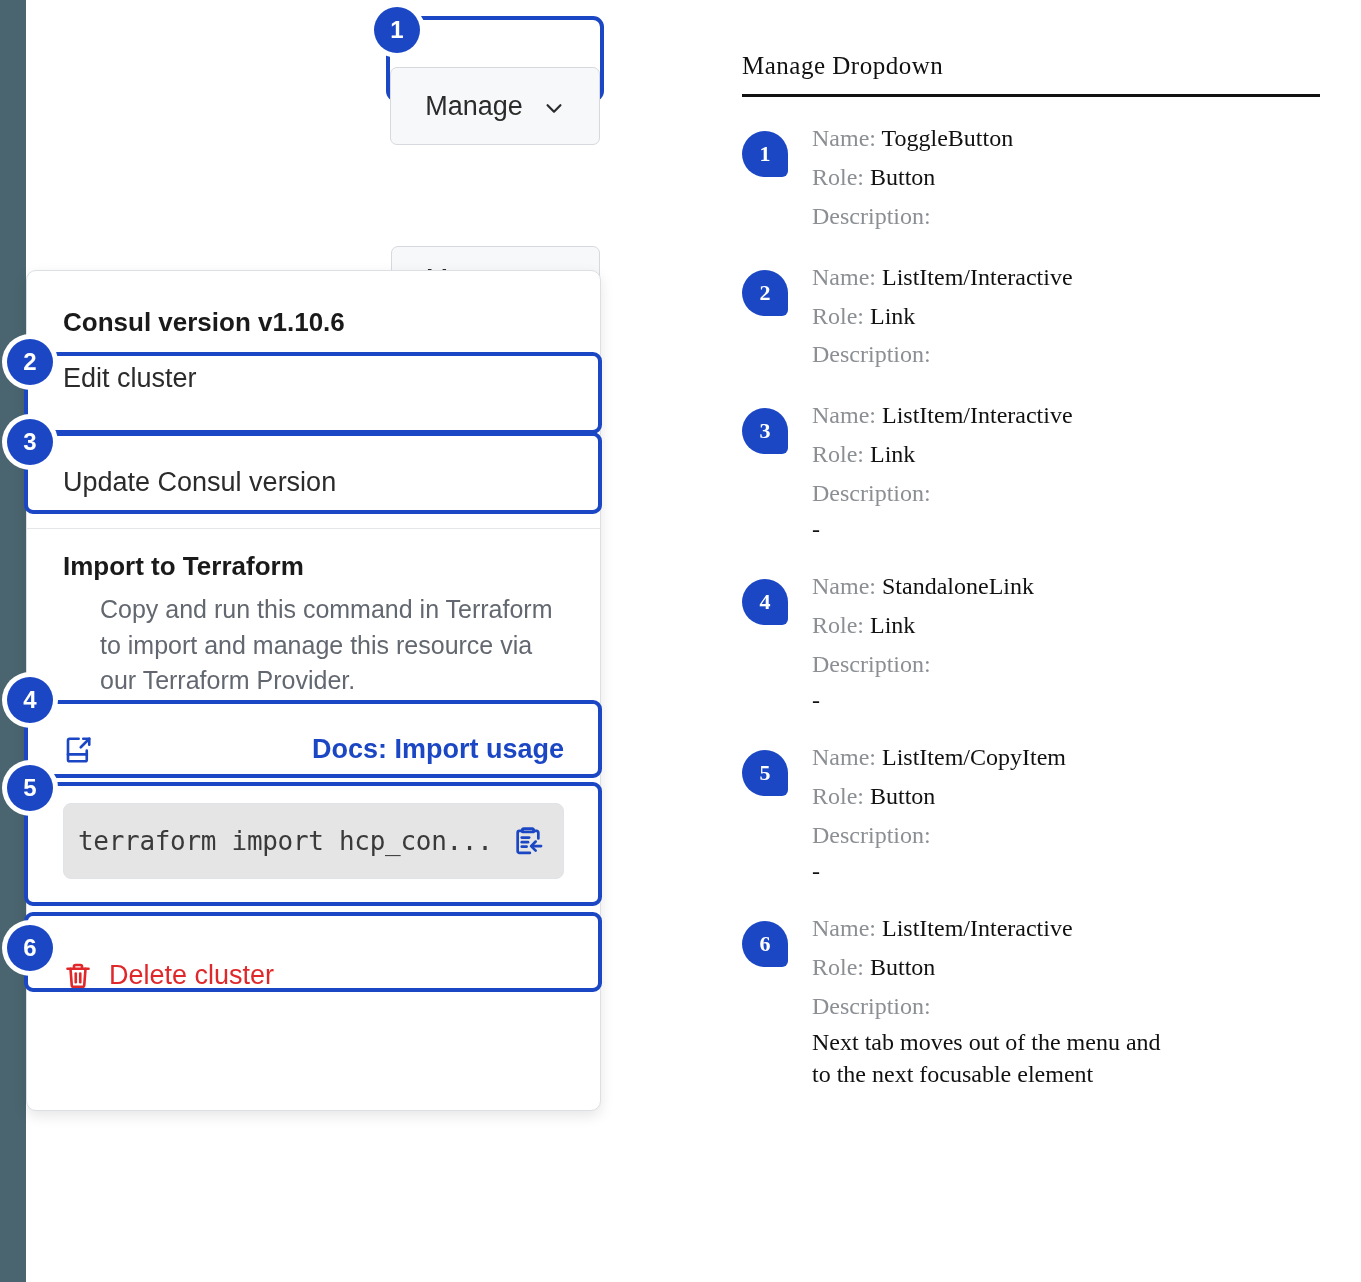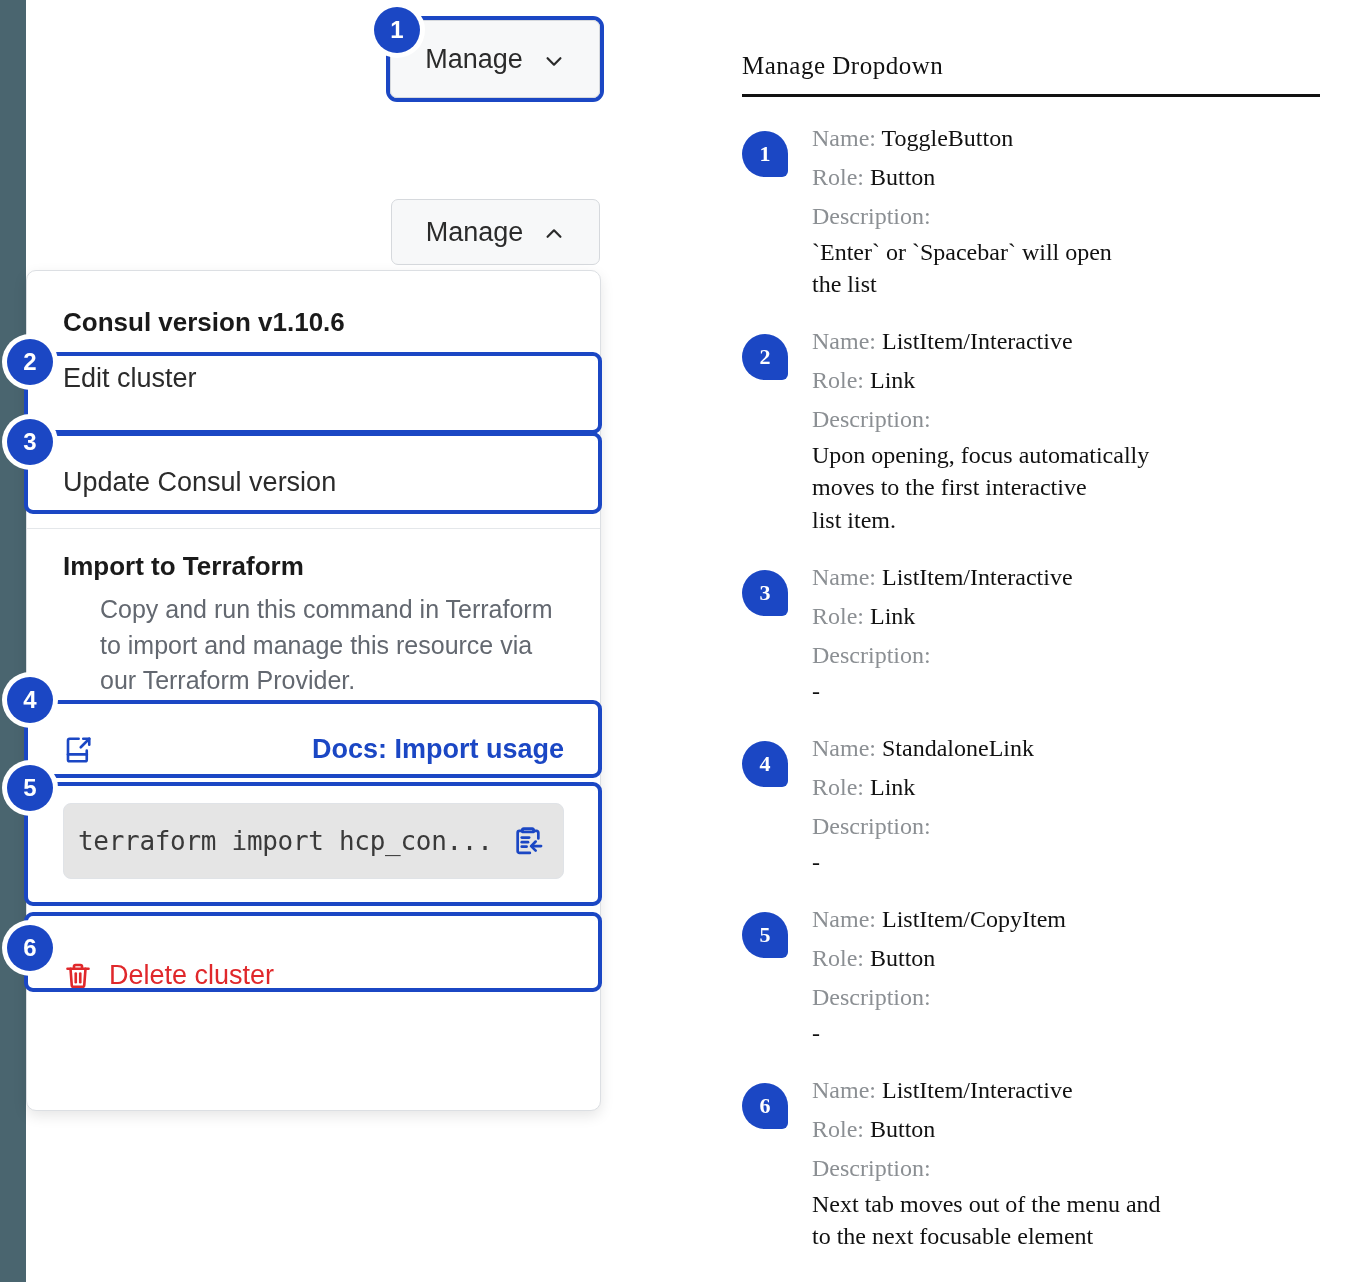--- a/index.html
+++ b/index.html
@@ -22,20 +22,21 @@
   .btn-manage {
     position: absolute;
     display: flex; align-items: center; justify-content: center;
     gap: 20px;
     background: #f7f8f9;
     border: 1px solid #d6d9dd;
     border-radius: 7px;
     font-size: 27px;
     color: #2b2b2b;
     padding: 0 24px;
+    margin-top: 47px;
   }
   .btn-manage .chev { display: block; width: 22px; height: 22px; }
   #manage-top {
     left: 390px; top: 20px; width: 210px; height: 78px;
   }
   #manage-top-focus {
     position: absolute; left: 386px; top: 16px; width: 218px; height: 86px;
     border: 4px solid #1b47c4; border-radius: 11px; pointer-events: none;
   }
   #manage-open {
@@ -247,33 +248,28 @@
   <div class="anno">
     <div class="anno-title">Manage Dropdown</div>
     <div class="anno-rule"></div>
     <div class="anno-list" id="anno-list">
         <div class="anno-row">
           <div class="pin">1</div>
           <div class="anno-fields">
             <div class="anno-line"><span class="anno-label">Name: </span><span class="anno-val">ToggleButton</span></div>
             <div class="anno-line"><span class="anno-label">Role: </span><span class="anno-val">Button</span></div>
             <div class="anno-line anno-label">Description:</div>
-            <div class="anno-desc">`Enter` or `Spacebar` will open
-the list</div>
           </div>
         </div>
         <div class="anno-row">
           <div class="pin">2</div>
           <div class="anno-fields">
             <div class="anno-line"><span class="anno-label">Name: </span><span class="anno-val">ListItem/Interactive</span></div>
             <div class="anno-line"><span class="anno-label">Role: </span><span class="anno-val">Link</span></div>
             <div class="anno-line anno-label">Description:</div>
-            <div class="anno-desc">Upon opening, focus automatically
-moves to the first interactive
-list item.</div>
           </div>
         </div>
         <div class="anno-row">
           <div class="pin">3</div>
           <div class="anno-fields">
             <div class="anno-line"><span class="anno-label">Name: </span><span class="anno-val">ListItem/Interactive</span></div>
             <div class="anno-line"><span class="anno-label">Role: </span><span class="anno-val">Link</span></div>
             <div class="anno-line anno-label">Description:</div>
             <div class="anno-desc">-</div>
           </div>

